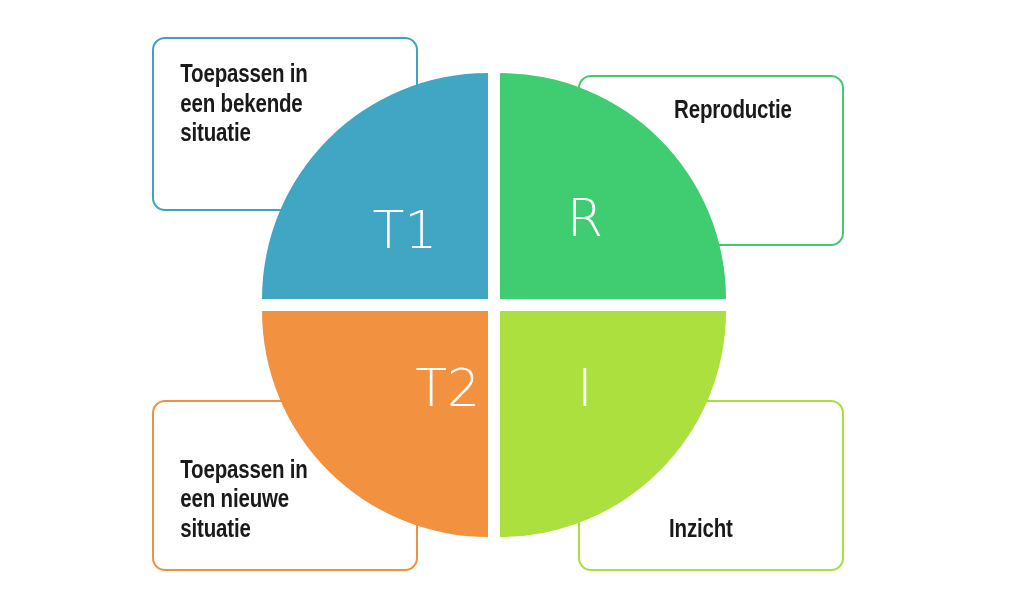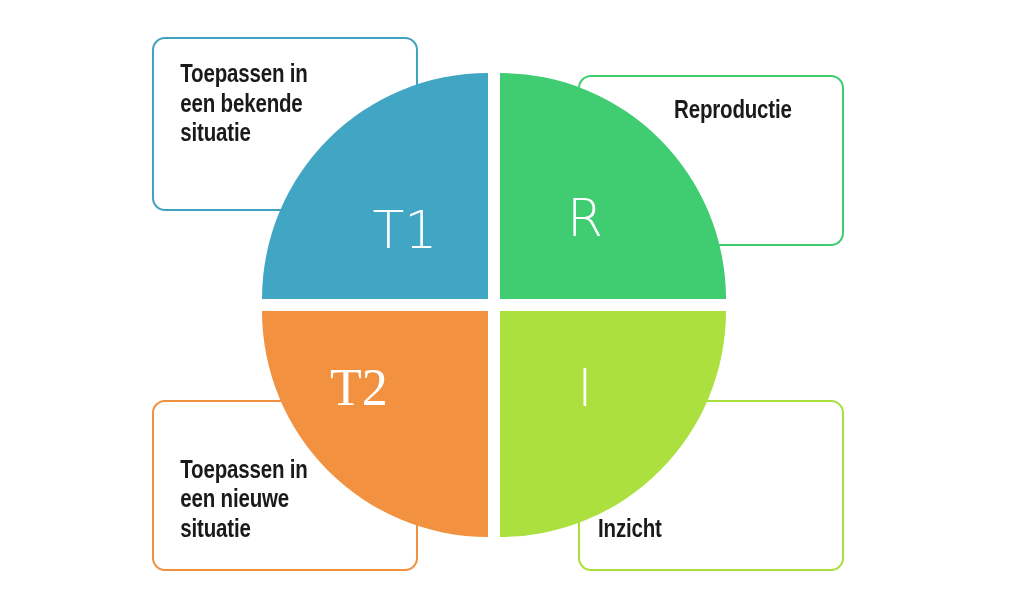--- a/index.html
+++ b/index.html
@@ -71,39 +71,39 @@
     border-color: #F0913F;
     align-items: flex-end;
     justify-content: flex-start;
   }
   #callout-t2 .callout-text { padding-bottom: 18px; padding-left: 10px; }
 
   #callout-i {
     left: 578px; top: 400px; width: 266px; height: 171px;
     border-color: #A9DF3C;
     align-items: flex-end;
-    justify-content: flex-start;
+    justify-content: center;
   }
   #callout-i .callout-text { padding-bottom: 18px; padding-right: 6px; }
 
   
   .quad-label {
     position: absolute;
     color: #ffffff;
     font-family: "DejaVu Sans", sans-serif;
     font-weight: 300;
     font-size: 52px;
     line-height: 1;
     letter-spacing: 0px;
     text-align: center;
     user-select: none;
   }
   #label-t1 { left: 330px; top: 192px; width: 150px; text-align: center; margin-top: 12px; }
   #label-r  { left: 510px; top: 192px; width: 150px; text-align: center; }
-  #label-t2 { left: 330px; top: 362px; width: 150px; text-align: left; font-family: Liberation Serif, serif; }
+  #label-t2 { left: 330px; top: 362px; width: 150px; text-align: right; }
   #label-i  { left: 510px; top: 362px; width: 150px; text-align: center; }
 </style>
 </head>
 <body>
 
 <div id="stage" style="background: rgb(255, 255, 255);">
 
   <div class="callout" id="callout-t1" style="border-color: rgb(62, 162, 192);">
     <div class="callout-text">Toepassen in
 een bekende

